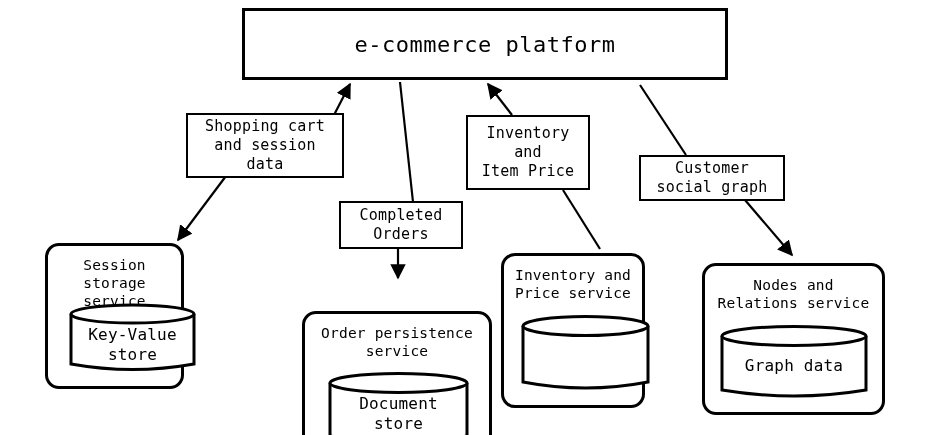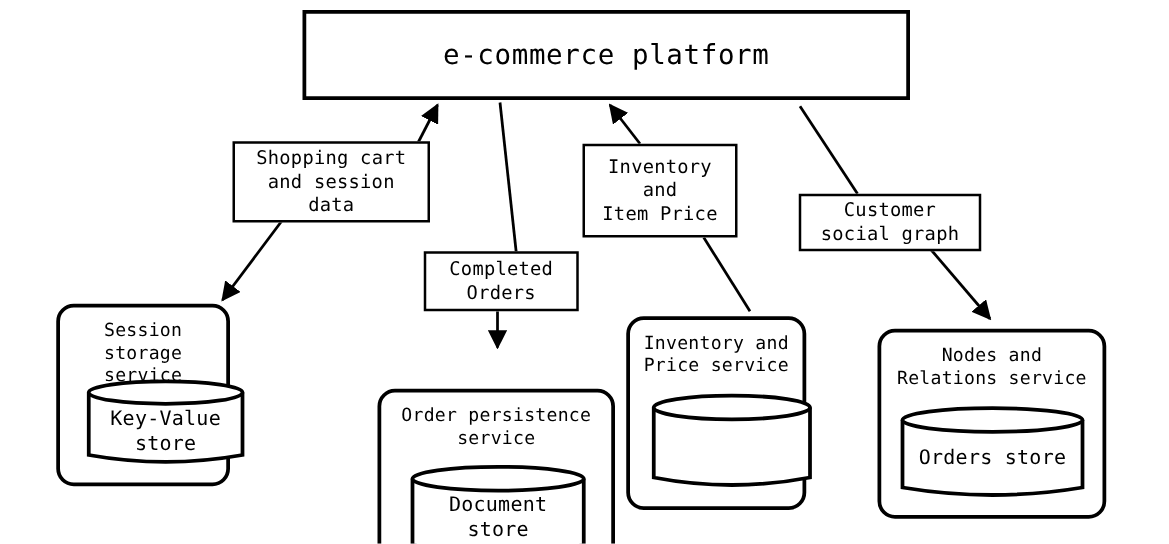--- a/index.html
+++ b/index.html
@@ -159,17 +159,17 @@
     </div>
   </div>
 
   <div class="node service-box" style="left:702px; top:253px; width:183px; height:152px;margin-top:10px;">
     <div class="service-title" style="top:10px;">Nodes and<br>Relations service</div>
     <div class="cyl" style="left:14px; top:58px; width:150px; height:78px;">
       <svg width="150" height="78" viewBox="0 0 150 78" xmlns="http://www.w3.org/2000/svg">
         <path d="M 3 12 L 3 66 Q 75 78 147 66 L 147 12" fill="#ffffff" stroke="#000000" stroke-width="3"></path>
         <ellipse cx="75" cy="12" rx="72" ry="9.5" fill="#ffffff" stroke="#000000" stroke-width="3"></ellipse>
       </svg>
-      <div class="cyl-label" style="top:32px;">Orders store</div>
+      <div class="cyl-label" style="top:32px;">Graph data</div>
     </div>
   </div>
 
 </div>
 
 </body></html>

